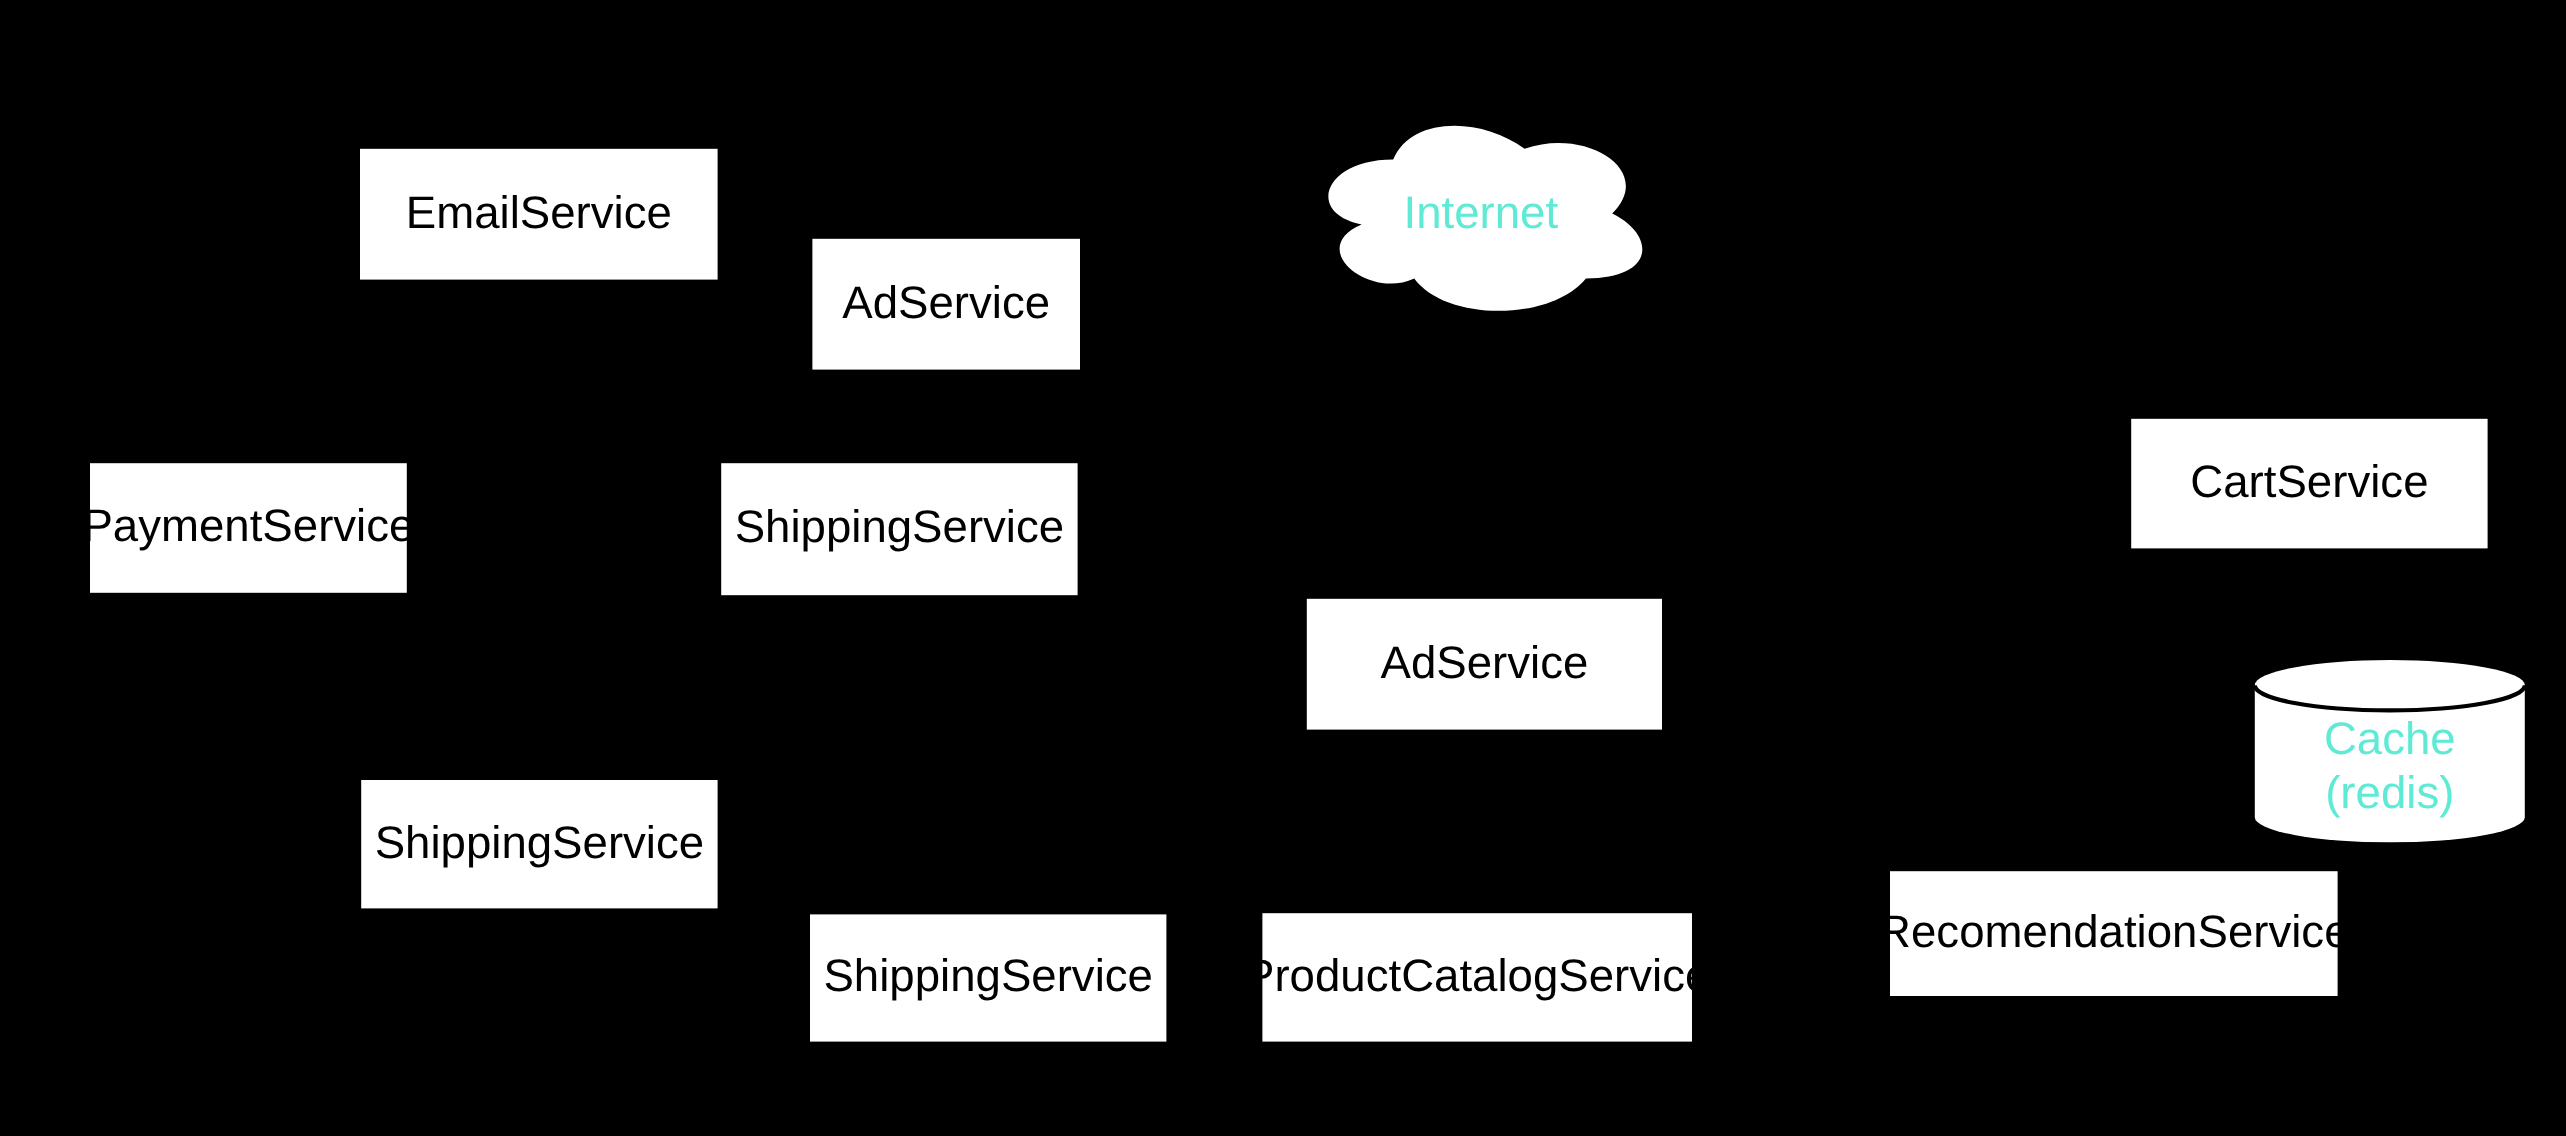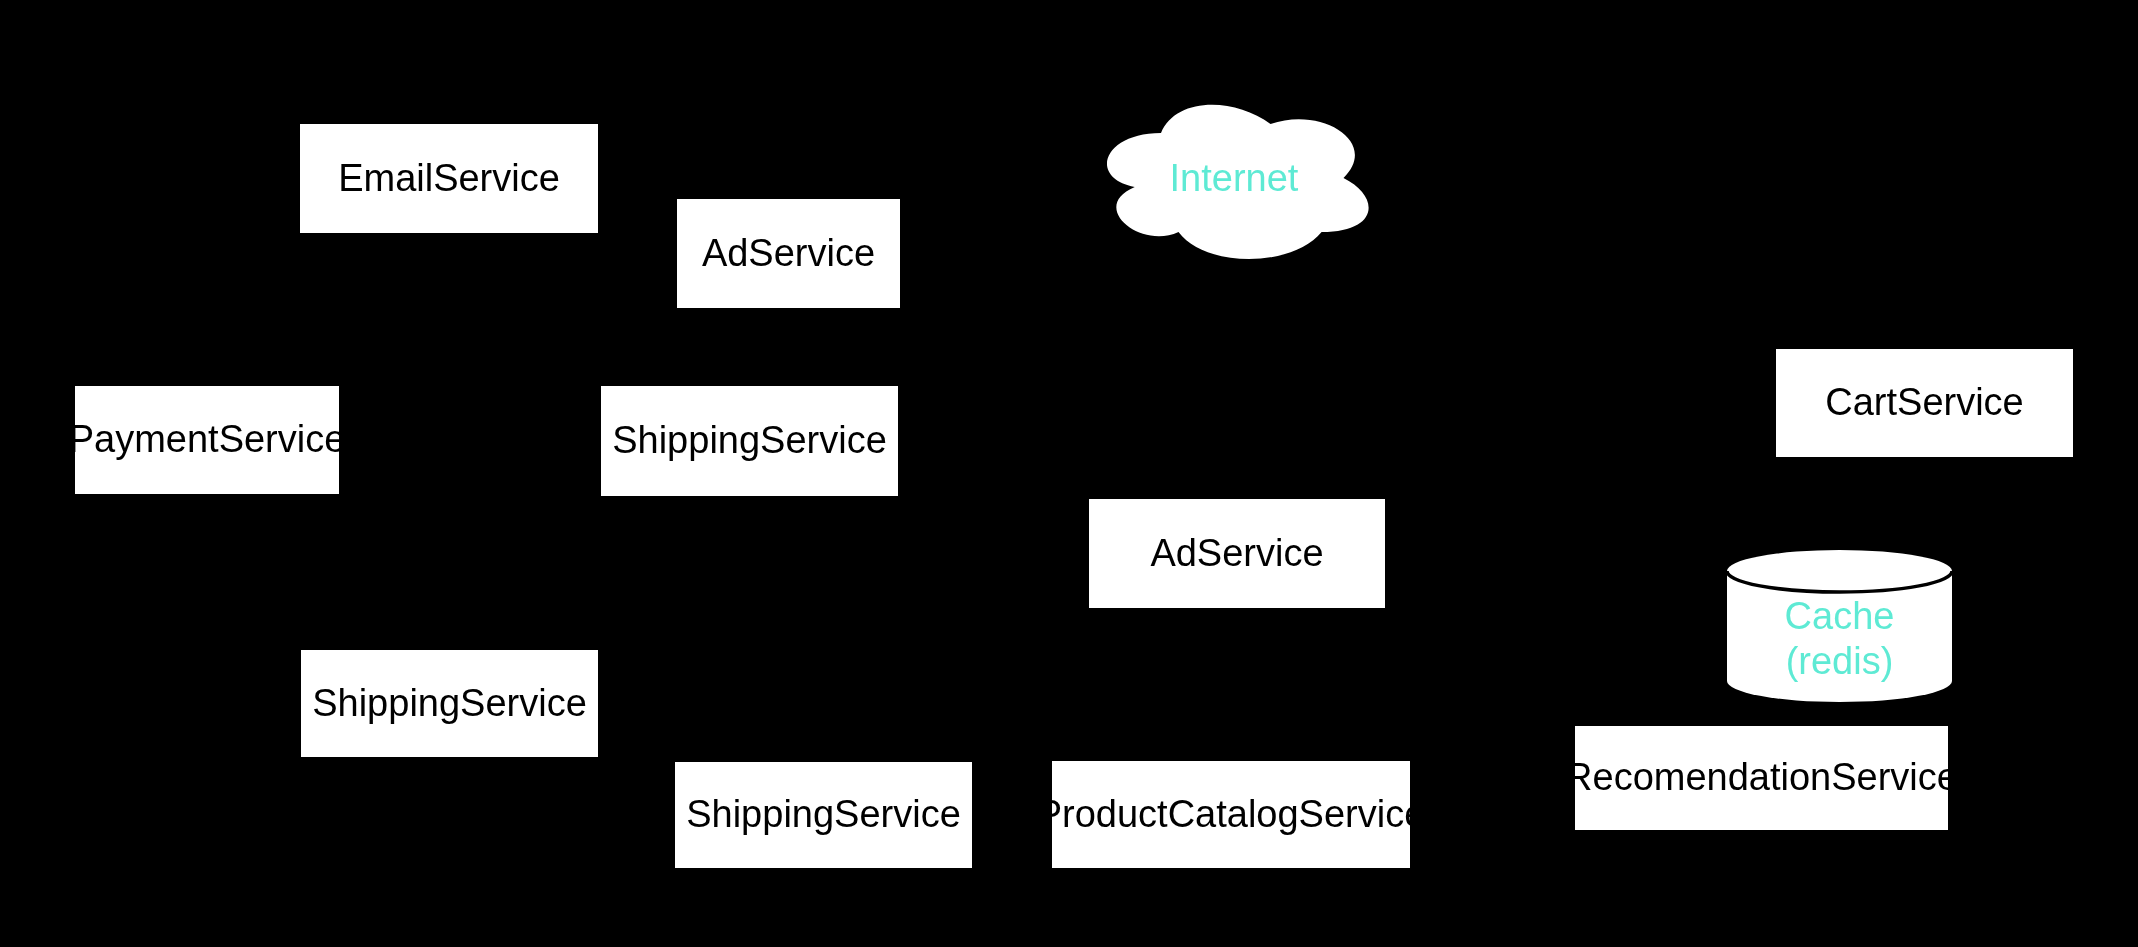--- a/index.html
+++ b/index.html
@@ -57,21 +57,21 @@
   .n-catalog  { left: 1052px; top: 761px; width: 358px; height: 107px; }
   .n-recomend { left: 1575px; top: 726px; width: 373px; height: 104px; }
 
   
   .n-loadgen  { left: 1501px; top: 123px; width: 297px; height: 147px; border-radius: 74px; }
 
   
   .n-internet { left: 1088px; top: 88px;  width: 292px; height: 180px; }
 
   
-  .n-cache    { left: 1720px; top: 550px; width: 239px; height: 152px; line-height: 1.18; }
+  .n-cache    { left: 1872px; top: 550px; width: 239px; height: 152px; line-height: 1.18; }
   .n-cache .shape-label { padding-top: 26px; }
 </style>
 </head>
 <body>
 
 <div id="stage">
 
   <div class="node n-email">
     <span>EmailService</span>
   </div>

